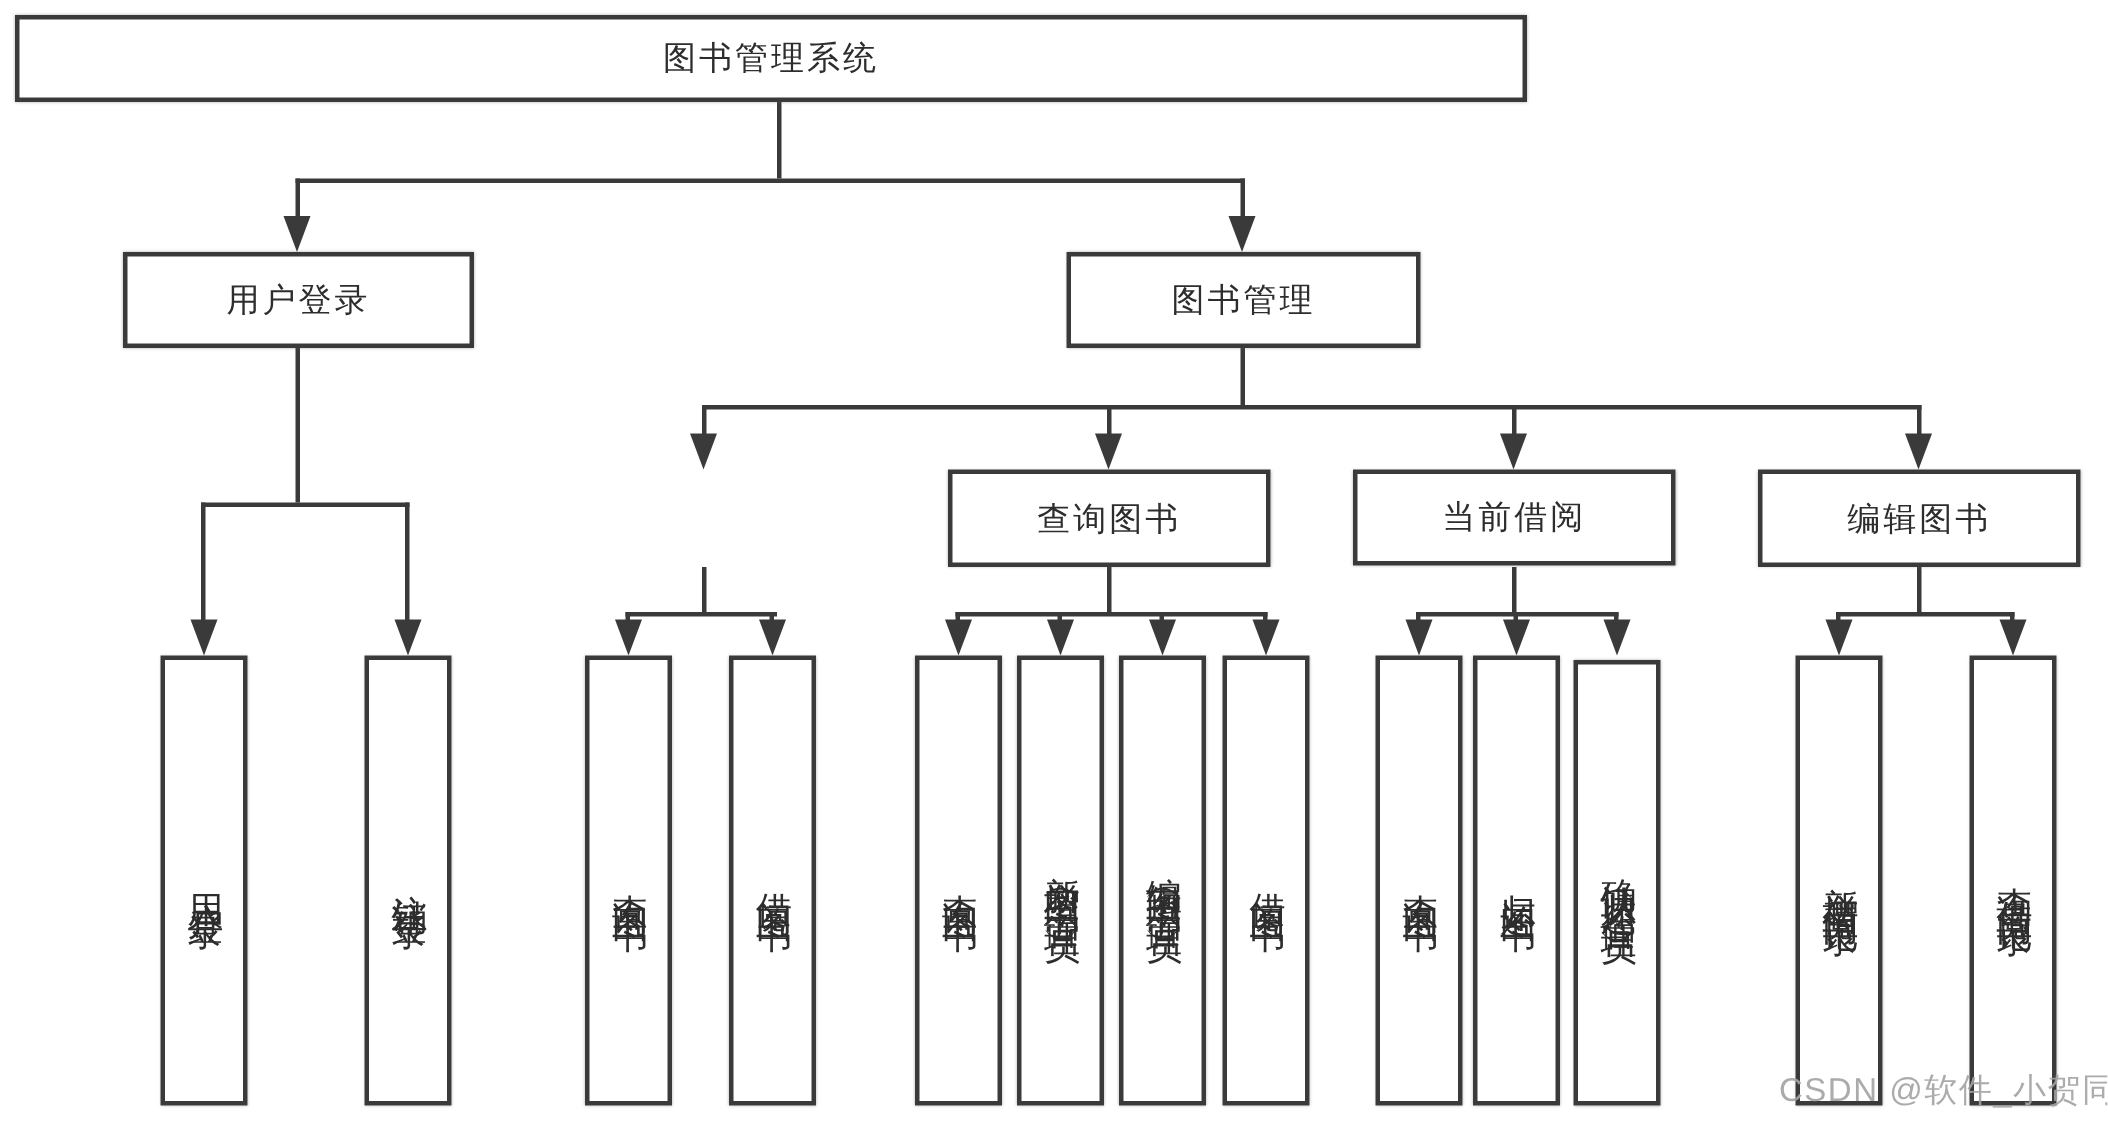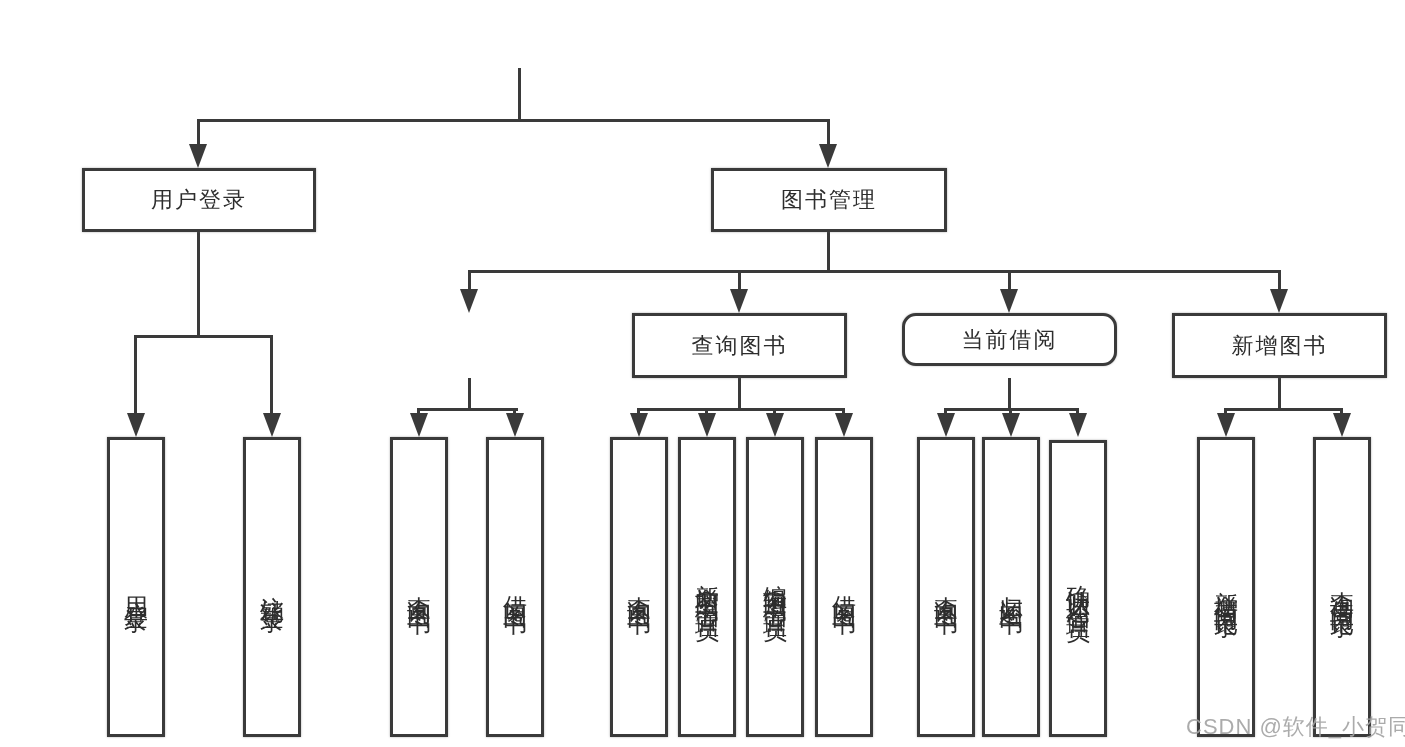--- a/index.html
+++ b/index.html
@@ -59,20 +59,23 @@
     opacity:.9;
     z-index:6;
     white-space:nowrap;
   }
 </style>
 </head>
 <body>
 
 <div class="canvas">
 
+  <div class="box" style="left:10px;top:10px;width:1008px;height:58px;">
+    <span class="h-label">图书管理系统</span>
+  </div>
 
   <div class="vline" style="left:518px;top:68px;height:51px;"></div>
   <div class="hline" style="left:197px;top:119px;width:633px;"></div>
   <div class="vline" style="left:197px;top:119px;height:27px;"></div>
   <div class="arrow" style="left:189px;top:144px;"></div>
   <div class="vline" style="left:827px;top:119px;height:27px;"></div>
   <div class="arrow" style="left:819px;top:144px;"></div>
 
   <div class="box" style="left:82px;top:168px;width:234px;height:64px;">
     <span class="h-label">用户登录</span>
@@ -95,25 +98,25 @@
   <div class="vline" style="left:738px;top:270px;height:21px;"></div>
   <div class="arrow" style="left:730px;top:289px;"></div>
   <div class="vline" style="left:1008px;top:270px;height:21px;"></div>
   <div class="arrow" style="left:1000px;top:289px;"></div>
   <div class="vline" style="left:1278px;top:270px;height:21px;"></div>
   <div class="arrow" style="left:1270px;top:289px;"></div>
 
   <div class="box" style="left:632px;top:313px;width:215px;height:65px;">
     <span class="h-label">查询图书</span>
   </div>
-  <div class="box" style="left:902px;top:313px;width:215px;height:53px;border-radius:14px;">
+  <div class="box" style="left:902px;top:313px;width:215px;height:64px;">
     <span class="h-label">当前借阅</span>
   </div>
   <div class="box" style="left:1172px;top:313px;width:215px;height:65px;">
-    <span class="h-label">新增图书</span>
+    <span class="h-label">编辑图书</span>
   </div>
 
   <div class="vline" style="left:468px;top:378px;height:30px;"></div>
   <div class="vline" style="left:738px;top:378px;height:30px;"></div>
   <div class="vline" style="left:1008px;top:378px;height:30px;"></div>
   <div class="vline" style="left:1278px;top:378px;height:30px;"></div>
 
   <div class="hline" style="left:417px;top:408px;width:101px;"></div>
   <div class="hline" style="left:637px;top:408px;width:208px;"></div>
   <div class="hline" style="left:944px;top:408px;width:135px;"></div>

